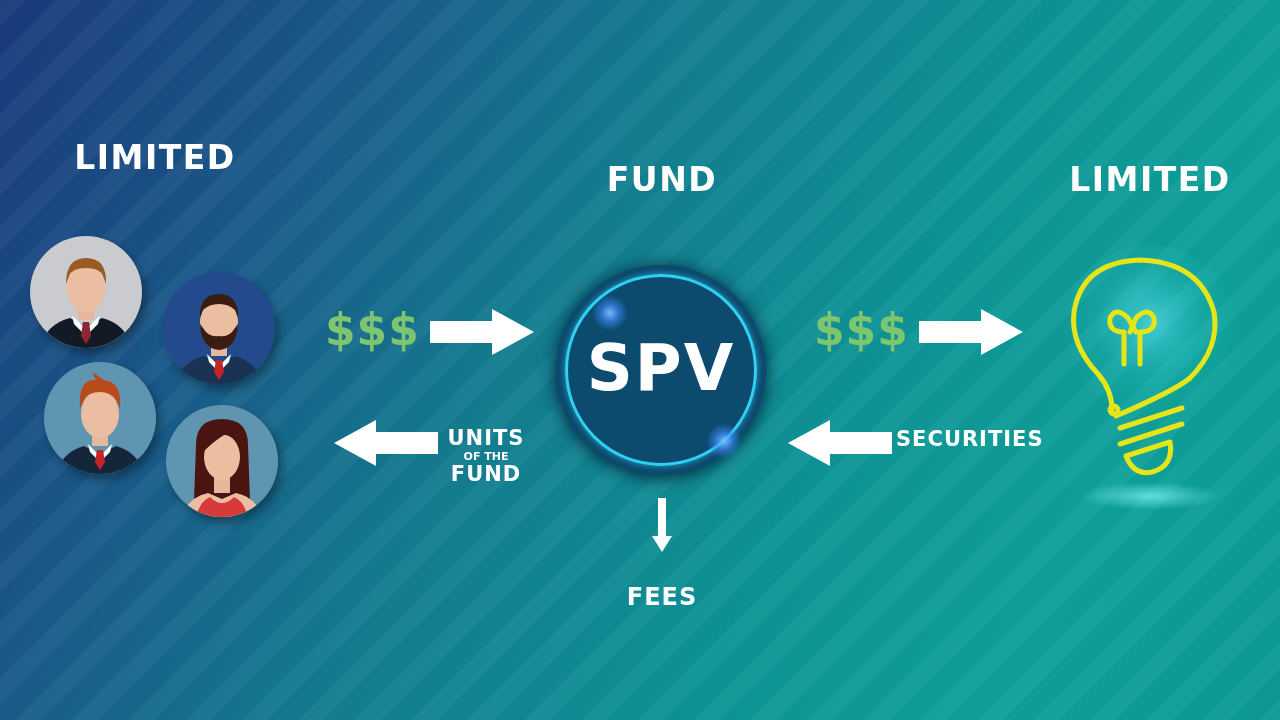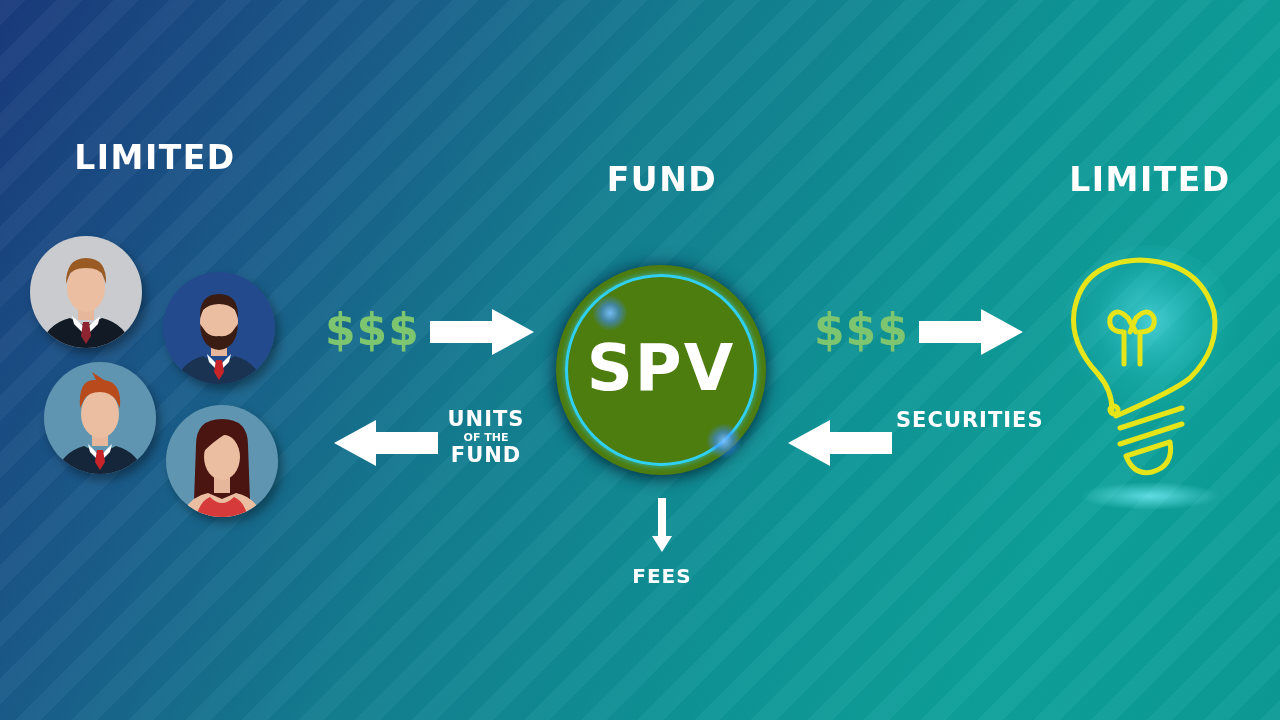--- a/index.html
+++ b/index.html
@@ -21,37 +21,37 @@
     position:absolute; border-radius:50%; overflow:hidden;
     box-shadow: 4px 6px 10px rgba(0,0,0,0.35);
   }
   .avatar svg { width:100%; height:100%; display:block; }
   .money {
     position:absolute; color:#7dc66f; font-weight:bold; font-size:44px; letter-spacing:1px;
   }
   .arrow { position:absolute; }
   .spv {
     position:absolute; left:556px; top:265px; width:210px; height:210px; border-radius:50%;
-    background:#4d7c0f;
+    background:#0c4a6e;
     box-shadow: 0 0 18px rgba(0,20,60,0.5), 0 4px 14px rgba(0,0,0,0.4);
   }
   .spv-ring {
     position:absolute; left:9px; top:9px; right:9px; bottom:9px; border-radius:50%;
     border:3px solid #2fd0f2;
     box-shadow: 0 0 6px rgba(47,208,242,0.7);
   }
   .spv-text {
     position:absolute; left:0; right:0; top:66px; text-align:center; color:#ffffff;
     font-weight:bold; font-size:64px; letter-spacing:2px;
   }
   .glow {
     position:absolute; width:36px; height:36px; border-radius:50%;
     background: radial-gradient(circle, rgba(120,190,255,0.95) 0%, rgba(60,140,255,0.6) 35%, rgba(40,120,255,0) 70%);
   }
-  .small-lbl { position:absolute; color:#fff; font-weight:bold; text-align:center; }
+  .small-lbl { position:absolute; color:#fff; font-weight:bold; text-align:center;margin-top:19px; }
 </style>
 </head>
 <body>
 
 <div class="stripes"></div>
 
 <div class="label title" style="left:30px; top:138px; width:250px;">
   <div>LIMITED</div>
 </div>
 
@@ -123,21 +123,21 @@
 <div class="spv">
   <div class="spv-ring"></div>
   <div class="spv-text">SPV</div>
   <div class="glow" style="left:36px; top:30px;"></div>
   <div class="glow" style="left:150px; top:158px;"></div>
 </div>
 
 <svg class="arrow" style="left:652px; top:498px;" width="20" height="54" viewBox="0 0 20 54">
   <polygon points="6,0 14,0 14,38 20,38 10,54 0,38 6,38" fill="#ffffff"></polygon>
 </svg>
-<div class="small-lbl" style="left:612px; top:564px; width:100px; font-size:20px; letter-spacing:1px;">FEES</div>
+<div class="small-lbl" style="left:612px; top:564px; width:100px; font-size:24px; letter-spacing:1px;">FEES</div>
 
 <div class="money" style="left:814px; top:304px;">$$$</div>
 <svg class="arrow" style="left:919px; top:309px;" width="104" height="46" viewBox="0 0 104 46">
   <polygon points="0,12 62,12 62,0 104,23 62,46 62,34 0,34" fill="#ffffff"></polygon>
 </svg>
 
 <svg class="arrow" style="left:788px; top:420px;" width="104" height="46" viewBox="0 0 104 46">
   <polygon points="104,12 42,12 42,0 0,23 42,46 42,34 104,34" fill="#ffffff"></polygon>
 </svg>
 <div class="small-lbl" style="left:896px; top:408px; font-size:21px; letter-spacing:1px;">SECURITIES</div>

